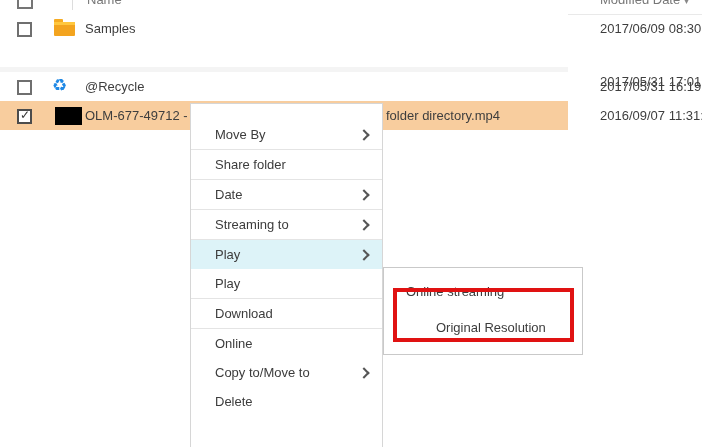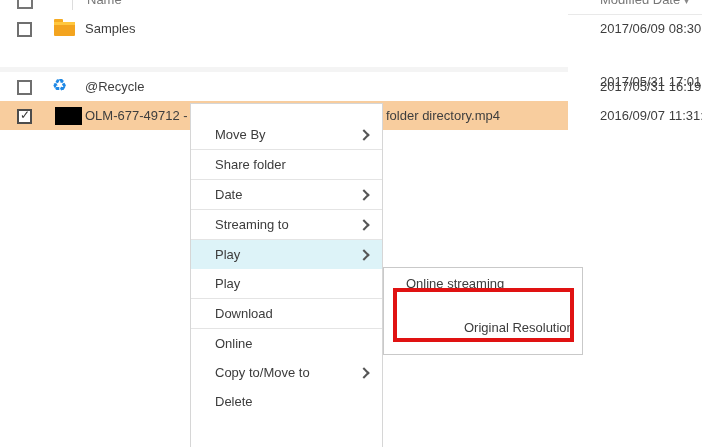--- a/index.html
+++ b/index.html
@@ -78,22 +78,22 @@
     border-top:2px solid #555;border-right:2px solid #555;
     transform:rotate(45deg);
   }
 
   
   .submenu{
     position:absolute;left:383px;top:267px;width:200px;height:88px;
     background:#fff;border:1px solid #c9c9c9;box-sizing:border-box;z-index:6;
   }
   .sub-item{position:absolute;font-size:13px;color:#3c3c3c;white-space:nowrap;}
-  .sub-item-0{left:22px;top:8px;}
-  .sub-item-1{left:52px;top:52px;margin-left:28px;}
+  .sub-item-0{left:22px;top:16px;}
+  .sub-item-1{left:52px;top:52px;}
   .red-rect{
     position:absolute;left:9px;top:20px;width:181px;height:54px;
     border:4px solid #e01212;box-sizing:border-box;z-index:7;
   }
 </style>
 </head>
 <body>
 
 <div class="list-header">
   <span class="hdr-checkbox"></span>

